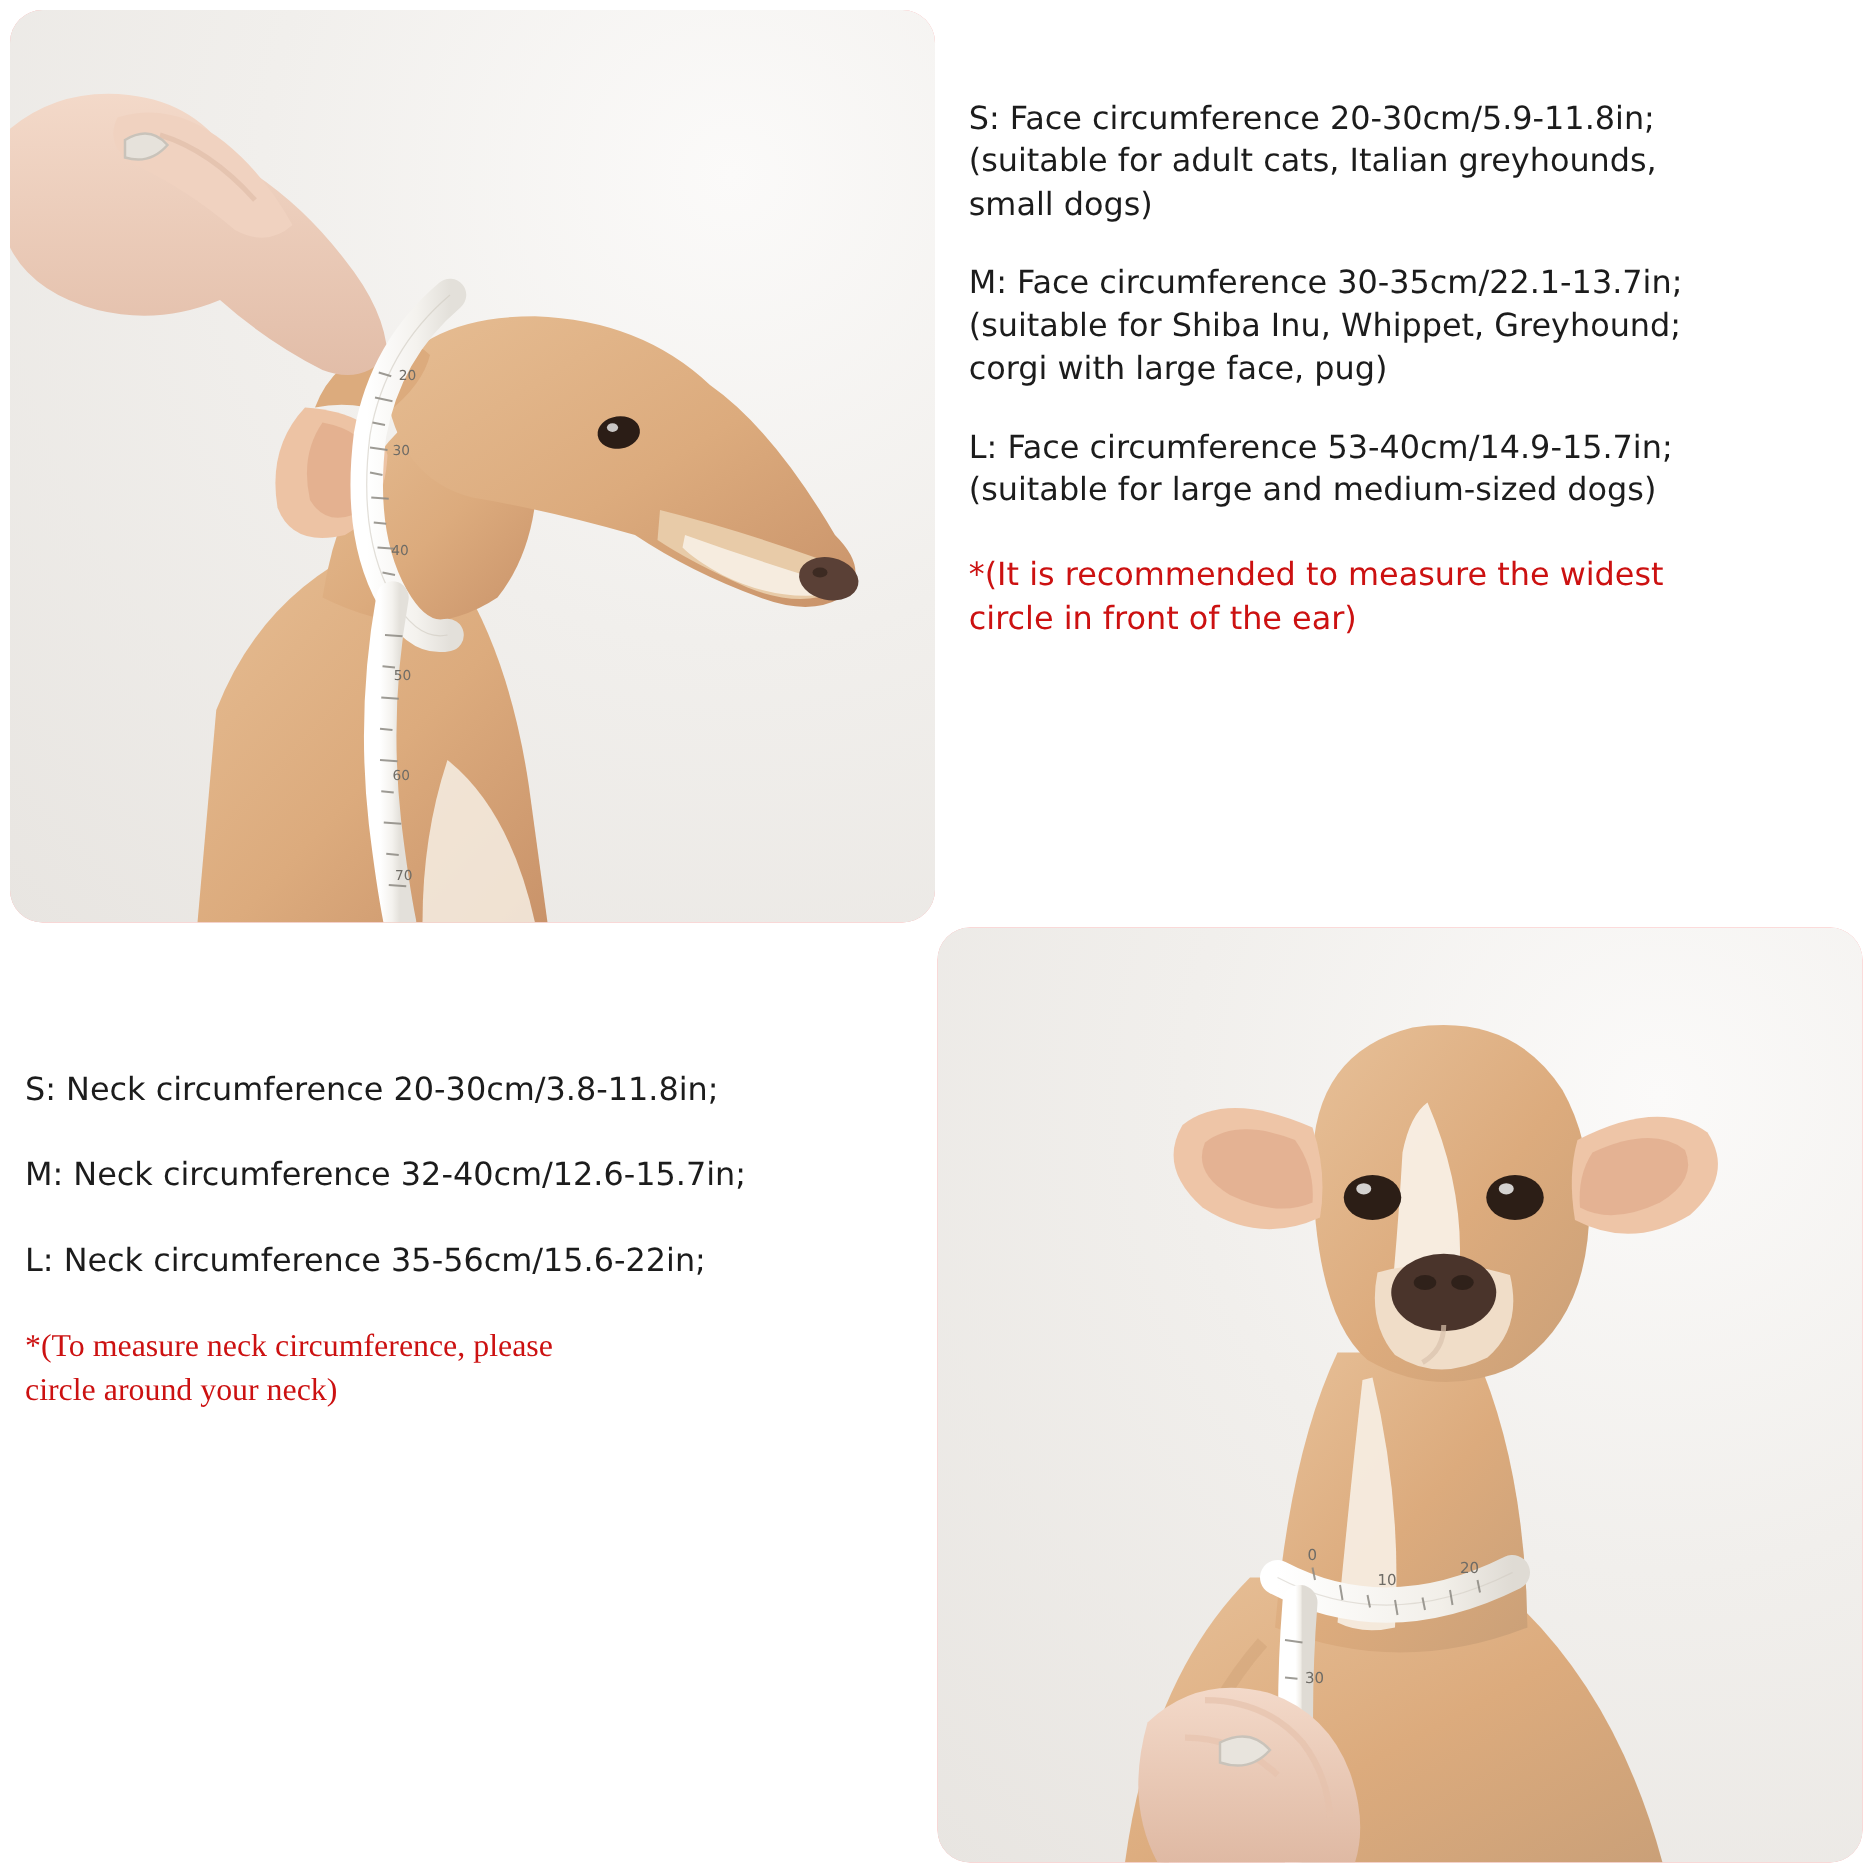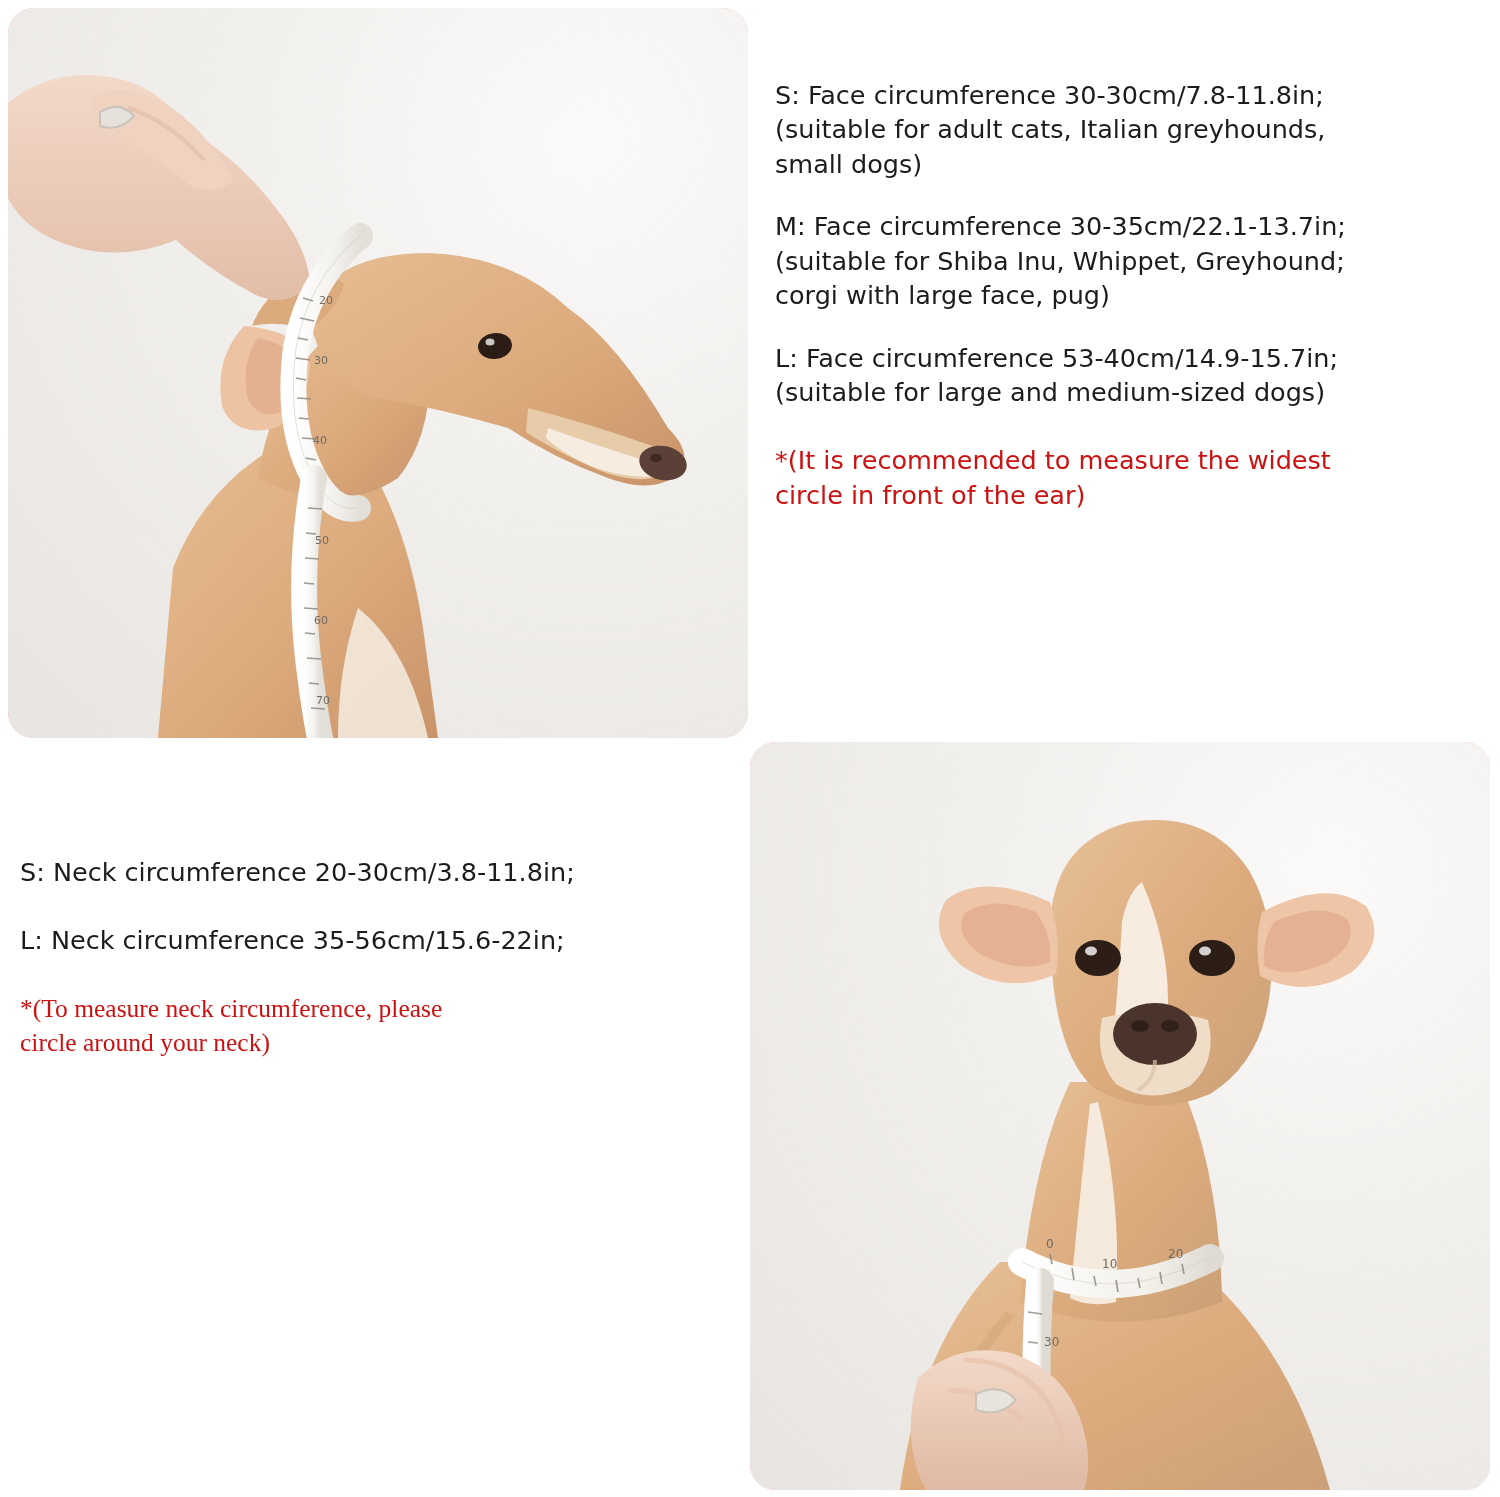--- a/index.html
+++ b/index.html
@@ -181,34 +181,35 @@
         <text x="306" y="356">30</text>
         <text x="305" y="436">40</text>
         <text x="307" y="536">50</text>
         <text x="306" y="616">60</text>
         <text x="308" y="696">70</text>
       </g>
     </svg>
   </div>
 
   <div class="text-block" id="face-text">
-    <p class="para">S: Face circumference 30-30cm/7.8-11.8in;
+    <p class="para">S: Face circumference 20-30cm/5.9-11.8in;
 (suitable for adult cats, Italian greyhounds,
  small dogs)</p>
     <p class="para">M: Face circumference 30-35cm/22.1-13.7in;
 (suitable for Shiba Inu, Whippet, Greyhound;
 corgi with large face, pug)</p>
     <p class="para">L: Face circumference 53-40cm/14.9-15.7in;
 (suitable for large and medium-sized dogs)</p>
     <p class="note">*(It is recommended to measure the widest
  circle in front of the ear)</p>
   </div>
 
   <div class="text-block" id="neck-text">
     <p class="line">S: Neck circumference 20-30cm/3.8-11.8in;</p>
+    <p class="line">M: Neck circumference 32-40cm/12.6-15.7in;</p>
     <p class="line">L: Neck circumference 35-56cm/15.6-22in;</p>
     <p class="note">*(To measure neck circumference, please
  circle around your neck)</p>
   </div>
 
   <div class="photo" id="photo-neck">
     <div class="photo-bg"></div>
     <svg class="dog-svg" viewBox="0 0 740 748" preserveAspectRatio="xMidYMid slice">
       <defs>
         <linearGradient id="furB" x1="0" y1="0" x2="1" y2="1">

